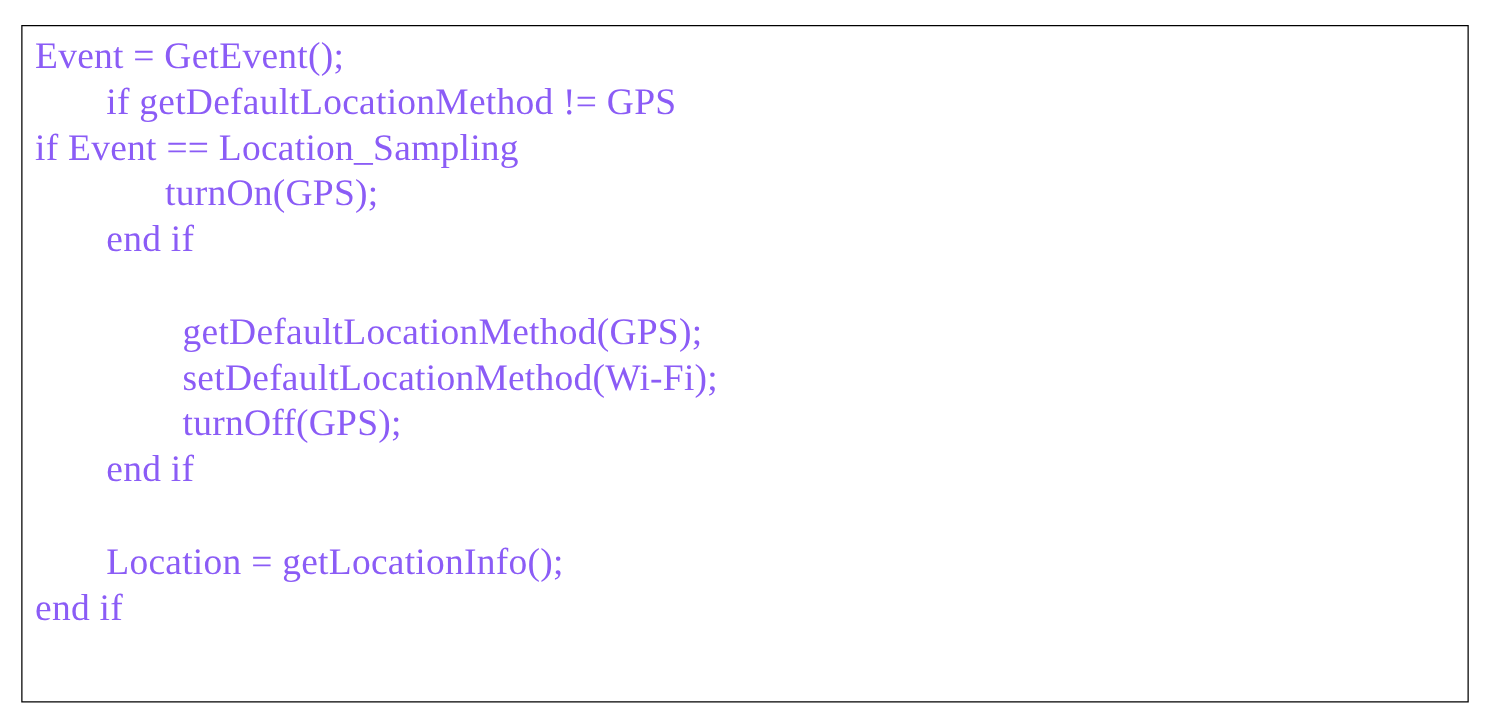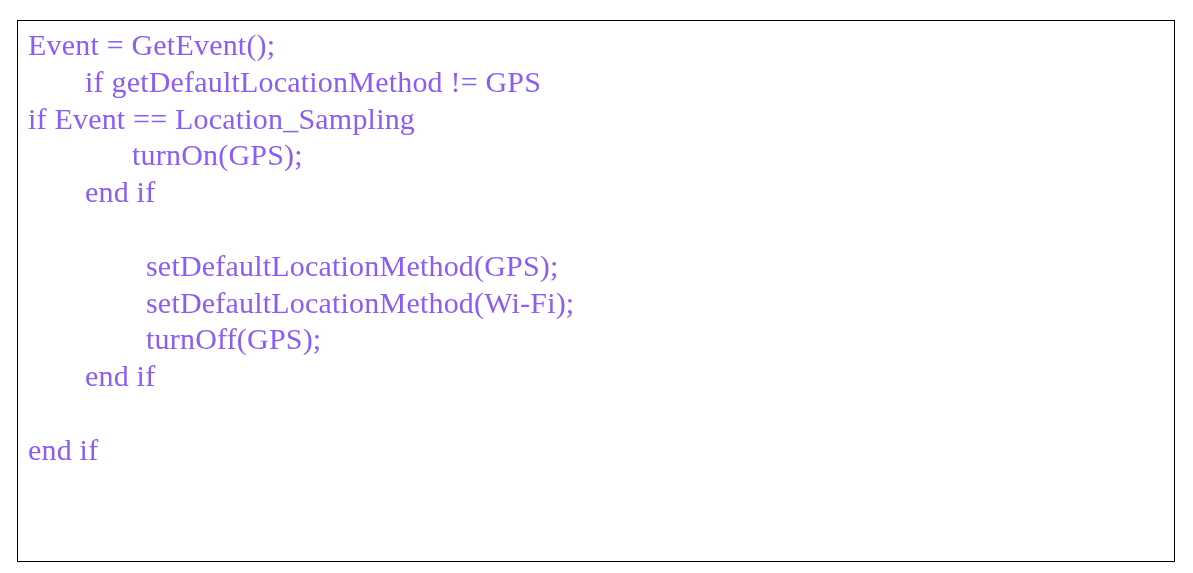--- a/index.html
+++ b/index.html
@@ -64,21 +64,22 @@
 
 <div id="figure-root" style="background: rgb(255, 255, 255);">
   <div class="code-box" style="border-color: rgb(0, 0, 0);">
     <ol class="code-listing" id="code-listing" style="color: rgb(27, 27, 27);">
         <li class="code-line ind-0">Event = GetEvent();</li>
         <li class="code-line ind-1">if getDefaultLocationMethod != GPS</li>
         <li class="code-line ind-0">if Event == Location_Sampling</li>
         <li class="code-line ind-2">turnOn(GPS);</li>
         <li class="code-line ind-1">end if</li>
         <li class="code-line ind-0 blank"></li>
-        <li class="code-line ind-3">setDefaultLocationMethod(GPS);</li>
+        <li class="code-line ind-3">getDefaultLocationMethod(GPS);</li>
         <li class="code-line ind-3">setDefaultLocationMethod(Wi-Fi);</li>
         <li class="code-line ind-3">turnOff(GPS);</li>
         <li class="code-line ind-1">end if</li>
         <li class="code-line ind-0 blank"></li>
+        <li class="code-line ind-1">Location = getLocationInfo();</li>
         <li class="code-line ind-0">end if</li>
       </ol>
   </div>
 </div>
 
 </body></html>

